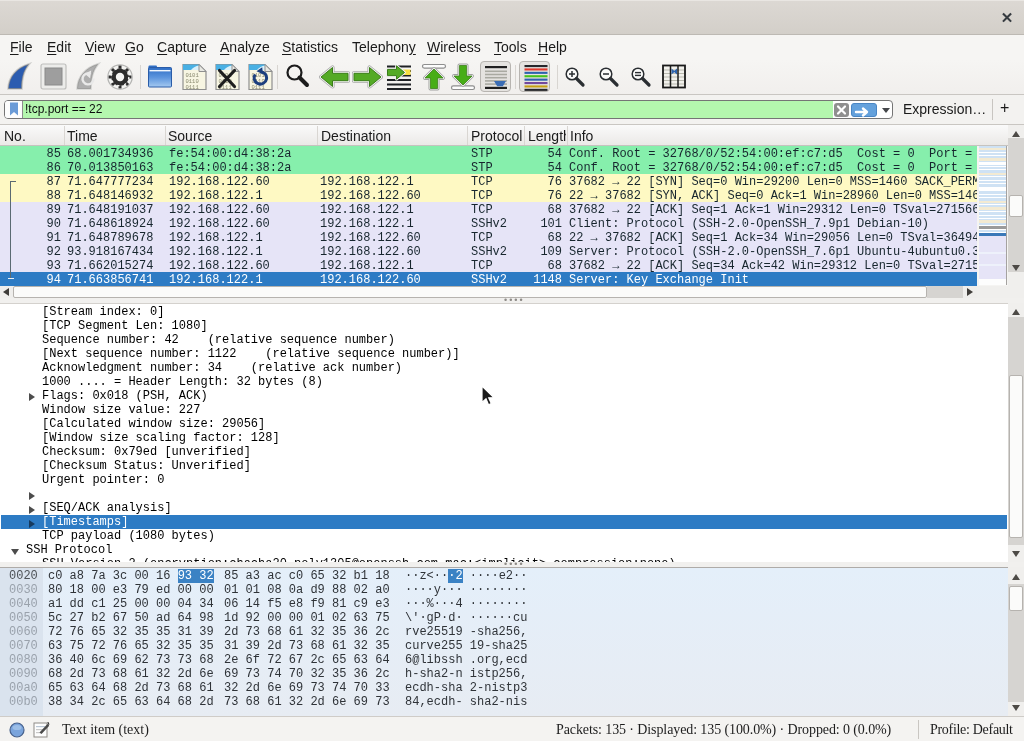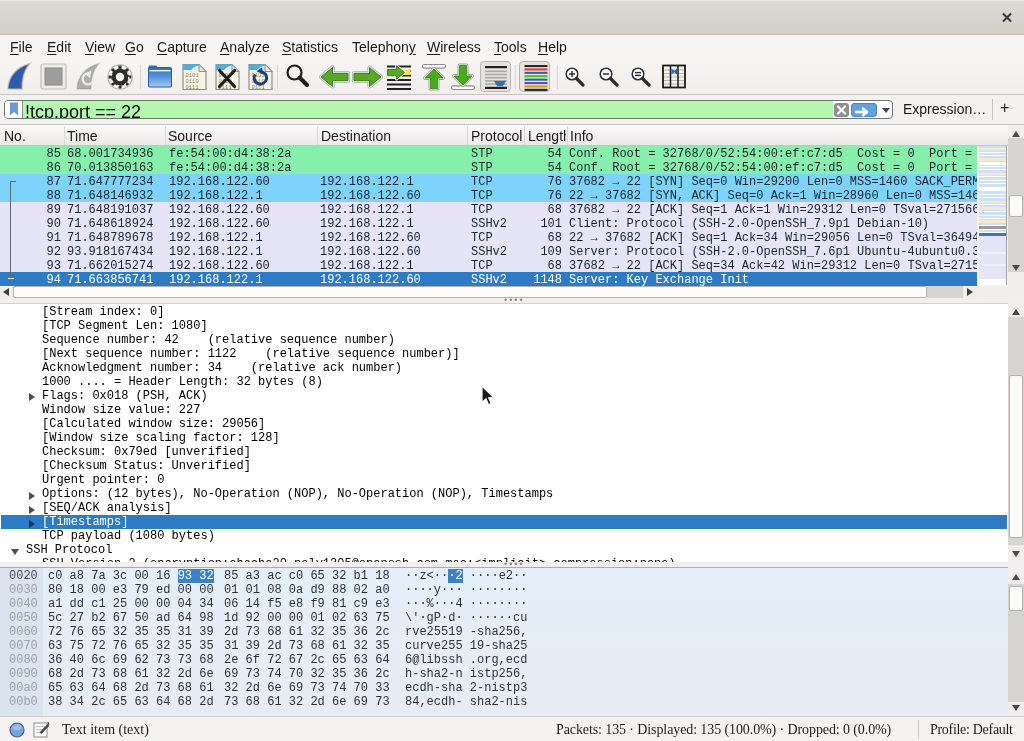--- a/index.html
+++ b/index.html
@@ -27,21 +27,21 @@
   .pressed{position:absolute;top:1px;width:31px;height:31px;background:#e5e3e0;
     border:1px solid #b7b4b0;border-radius:4px;box-sizing:border-box;}
   
   #filterbar{left:0;top:95px;width:1024px;height:30px;background:#f3f2f0;
     border-bottom:1px solid #c9c6c2;box-sizing:border-box;}
   #fbox{left:4px;top:5px;width:889px;height:19px;background:#fff;
     border:1px solid #757575;border-radius:4px;box-sizing:border-box;overflow:hidden;}
   #fbookmark{left:0;top:0;width:18px;height:17px;background:#fdfdfd;
     border-right:1px solid #8d8d8d;box-sizing:border-box;}
   #fgreen{left:18px;top:0;width:810px;height:17px;background:#b4f7ae;}
-  #ftext{left:20px;top:0.5px;font-size:18px;color:#0c0d0e;text-align:right;}
+  #ftext{left:20px;top:0.5px;font-size:12px;color:#0c0d0e;text-align:right;}
   #fclear{left:829px;top:1.5px;width:15px;height:14px;background:#8f8f8f;border-radius:3px;}
   #fapply{left:846px;top:1.5px;width:26px;height:14px;background:#64a1dc;border-radius:3px;
      border:1px solid #4a86c4;box-sizing:border-box;}
   #fcaret{left:877px;top:6.5px;width:0;height:0;border-left:4px solid transparent;
      border-right:4px solid transparent;border-top:5px solid #44474a;}
   #fexpr{left:903px;top:6px;font-size:14px;color:#1a1a1a;}
   #fsep2{left:992px;top:4px;width:1px;height:21px;background:#c8c5c1;}
   #fplus{left:1000px;top:4px;font-size:16px;color:#1a1a1a;}
   
   #phdr{left:0;top:125px;width:1024px;height:21px;
@@ -50,21 +50,21 @@
   .hsep{position:absolute;top:1px;width:1px;height:19px;background:#d9d6d2;}
   .hlbl{position:absolute;top:3px;font-size:14px;color:#1b1b1b;white-space:pre;}
   #rows{left:0;top:146px;width:977px;height:140px;overflow:hidden;
     font-family:"Liberation Mono",monospace;font-size:12px;background:#fff;}
   .prow{position:absolute;left:0;width:977px;height:14px;white-space:pre;overflow:hidden;}
   .prow span{position:absolute;top:1px;line-height:14px;}
   .cno{width:61px;text-align:right;left:0;}
   .ctime{left:67px;} .csrc{left:169px;} .cdst{left:320px;}
   .cpro{left:471px;} .clen{left:471px;width:91px;text-align:right;} .cinfo{left:569px;}
   .rwhite{background:#86efac;color:#17262e;}
-  .rgray{background:#7dd3fc;color:#17262e;}
+  .rgray{background:#fef9c3;color:#17262e;}
   .rlav{background:#e6e4f7;color:#17262e;}
   .rsel{background:#2d7bc4;color:#fff;}
   
   #minimap{left:979px;top:146px;width:28px;height:139px;border-right:1px solid #a5a2a0;
     background:repeating-linear-gradient(#cfe2f4 0 2.1px,#ffffff 2.1px 3.5px);box-sizing:border-box;}
   .mmline{position:absolute;left:0;width:27px;}
   
   .sbv{background:#f0efed;}
   .trough{position:absolute;background:#d6d4d1;}
   .thumb{position:absolute;background:#fbfbfa;border:1px solid #b6b3af;box-sizing:border-box;border-radius:2px;}
@@ -412,21 +412,20 @@
     <div class="dline" style="top:72px">1000 .... = Header Length: 32 bytes (8)</div>
     <div class="tri" style="left:29px;top:89px;border-top:4px solid transparent;border-bottom:4px solid transparent;border-left:6px solid #4c4c4c;"></div>
     <div class="dline" style="top:86px">Flags: 0x018 (PSH, ACK)</div>
     <div class="dline" style="top:100px">Window size value: 227</div>
     <div class="dline" style="top:114px">[Calculated window size: 29056]</div>
     <div class="dline" style="top:128px">[Window size scaling factor: 128]</div>
     <div class="dline" style="top:142px">Checksum: 0x79ed [unverified]</div>
     <div class="dline" style="top:156px">[Checksum Status: Unverified]</div>
     <div class="dline" style="top:170px">Urgent pointer: 0</div>
     <div class="tri" style="left:29px;top:188px;border-top:4px solid transparent;border-bottom:4px solid transparent;border-left:6px solid #4c4c4c;"></div>
-    <div class="dline" style="top:184px">Options: (12 bytes), No-Operation (NOP), No-Operation (NOP), Timestamps</div>
     <div class="tri" style="left:29px;top:202px;border-top:4px solid transparent;border-bottom:4px solid transparent;border-left:6px solid #4c4c4c;"></div>
     <div class="dline" style="top:198px">[SEQ/ACK analysis]</div>
     <div id="dsel" style="top:211px"></div>
     <div class="tri" style="left:29px;top:216px;border-top:4px solid transparent;border-bottom:4px solid transparent;border-left:6px solid #163a5e;"></div>
     <div class="dline" style="top:212px;color:#fff">[Timestamps]</div>
     <div class="dline" style="top:226px">TCP payload (1080 bytes)</div>
     <div class="tri" style="left:11px;top:245px;border-left:4px solid transparent;border-right:4px solid transparent;border-top:6px solid #4c4c4c;"></div>
     <div class="dline" style="left:26px;top:240px">SSH Protocol</div>
 
     <div class="dline" style="top:254px">SSH Version 2 (encryption:chacha20-poly1305@openssh.com mac:&lt;implicit&gt; compression:none)</div>

